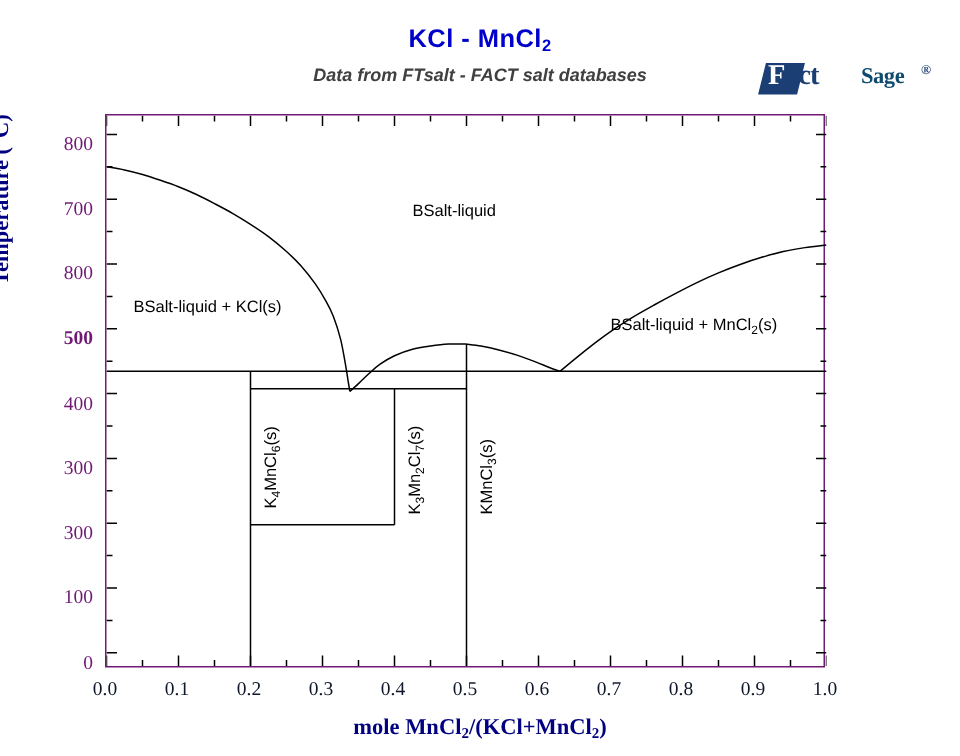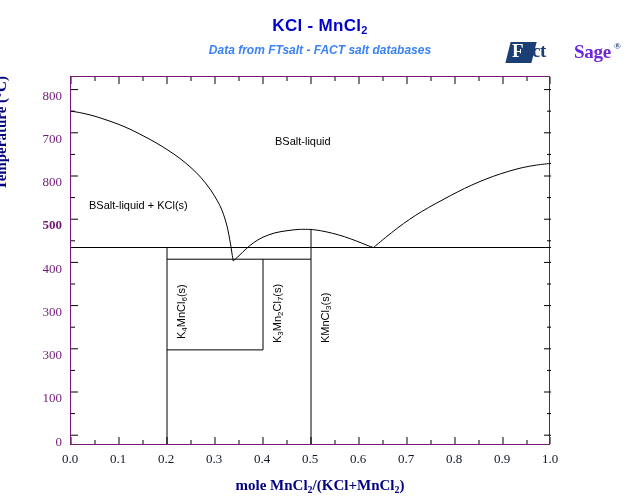--- a/index.html
+++ b/index.html
@@ -19,21 +19,21 @@
     font-family:"Liberation Sans", sans-serif;
     font-weight:bold;
     font-size:17px;
     letter-spacing:0.3px;
   }
   .title sub{font-size:11px;vertical-align:-0.25em;}
 
   .subtitle{
     position:absolute;left:0;top:43px;width:640px;
     text-align:center;
-    color:#3b82f6;
+    color:#404040;
     font-family:"Liberation Sans", sans-serif;
     font-weight:bold;
     font-style:italic;
     font-size:12px;
   }
 
   
   .logo{
     position:absolute;left:508px;top:36px;width:118px;height:30px;
   }
@@ -48,24 +48,24 @@
     color:#1b3f74;
     font-family:"Liberation Serif", serif;
     font-weight:bold;
     font-size:19px;
     line-height:19px;
     letter-spacing:-0.5px;
   }
   .logo .ftext .fl{color:#ffffff;}
   .logo .stext{
     position:absolute;left:66px;top:8px;
-    color:#6d28d9;
-    font-family:"Liberation Serif", serif;
-    font-weight:bold;
-    font-size:19px;
+    color:#0c4a6e;
+    font-family:"Liberation Serif", serif;
+    font-weight:bold;
+    font-size:15px;
     line-height:15px;
     letter-spacing:-0.3px;
   }
   .logo .tm{
     position:absolute;left:106px;top:5px;
     color:#1b3f74;
     font-family:"Liberation Serif", serif;
     font-weight:bold;
     font-size:9px;
   }
@@ -219,20 +219,21 @@
     <path d="M0.00,34.11 C2.00,34.47 8.00,35.40 12.00,36.27 C16.00,37.13 20.00,38.14 24.00,39.29 C28.00,40.44 32.00,41.81 36.00,43.18 C40.00,44.54 44.00,45.91 48.00,47.49 C52.00,49.08 56.00,50.80 60.00,52.68 C64.00,54.55 68.00,56.63 72.00,58.72 C76.00,60.81 80.00,62.89 84.00,65.20 C88.00,67.50 92.00,69.95 96.00,72.54 C100.00,75.13 104.00,77.72 108.00,80.74 C112.00,83.76 116.40,87.43 120.00,90.67 C123.60,93.91 126.40,96.57 129.60,100.17 C132.80,103.77 136.40,108.30 139.20,112.26 C142.00,116.22 144.40,120.32 146.40,123.92 C148.40,127.51 149.60,129.67 151.20,133.85 C152.80,138.02 154.64,143.56 156.00,148.96 C157.36,154.36 158.48,161.34 159.36,166.23 C160.24,171.12 160.80,175.37 161.28,178.32 C161.76,181.27 162.08,183.00 162.24,183.93" fill="none" stroke="#000000" stroke-width="1"></path>
         <path d="M162.24,183.93 C163.20,183.07 165.84,180.77 168.00,178.75 C170.16,176.74 172.80,174.00 175.20,171.84 C177.60,169.68 179.60,167.74 182.40,165.80 C185.20,163.85 188.40,161.84 192.00,160.18 C195.60,158.53 200.00,156.95 204.00,155.87 C208.00,154.79 212.00,154.28 216.00,153.71 C220.00,153.13 224.00,152.63 228.00,152.41 C232.00,152.20 238.00,152.41 240.00,152.41" fill="none" stroke="#000000" stroke-width="1"></path>
         <path d="M240.00,152.41 C241.60,152.63 246.00,153.06 249.60,153.71 C253.20,154.36 257.60,155.29 261.60,156.30 C265.60,157.31 269.60,158.46 273.60,159.75 C277.60,161.05 282.00,162.70 285.60,164.07 C289.20,165.44 292.40,166.88 295.20,167.96 C298.00,169.04 301.20,170.12 302.40,170.55" fill="none" stroke="#000000" stroke-width="1"></path>
         <path d="M302.40,170.55 C304.40,168.89 310.40,163.85 314.40,160.62 C318.40,157.38 322.40,154.14 326.40,151.12 C330.40,148.10 334.40,145.22 338.40,142.48 C342.40,139.75 346.00,137.37 350.40,134.71 C354.80,132.05 360.00,129.17 364.80,126.51 C369.60,123.84 374.40,121.25 379.20,118.74 C384.00,116.22 388.80,113.70 393.60,111.40 C398.40,109.09 403.20,106.93 408.00,104.92 C412.80,102.90 417.60,101.03 422.40,99.31 C427.20,97.58 432.00,96.00 436.80,94.56 C441.60,93.12 446.40,91.75 451.20,90.67 C456.00,89.59 460.80,88.80 465.60,88.08 C470.40,87.36 477.60,86.64 480.00,86.35" fill="none" stroke="#000000" stroke-width="1"></path>
       </svg>
 
     <div class="region" style="left:204px;top:58px;">BSalt-liquid</div>
 
     <div class="region" style="left:18px;top:122px;">BSalt-liquid + KCl(s)</div>
 
+    <div class="region" style="left:336px;top:134px;"><span>BSalt-liquid + MnCl</span><sub>2</sub><span>(s)</span></div>
 
     <div class="vlabel" style="left:104px;top:262px;"><span>K</span><sub>4</sub><span>MnCl</span><sub>6</sub><span>(s)</span></div>
 
     <div class="vlabel" style="left:200px;top:266px;"><span>K</span><sub>3</sub><span>Mn</span><sub>2</sub><span>Cl</span><sub>7</sub><span>(s)</span></div>
 
     <div class="vlabel" style="left:248px;top:266px;"><span>KMnCl</span><sub>3</sub><span>(s)</span></div>
 
   </div>
 </div>
 

